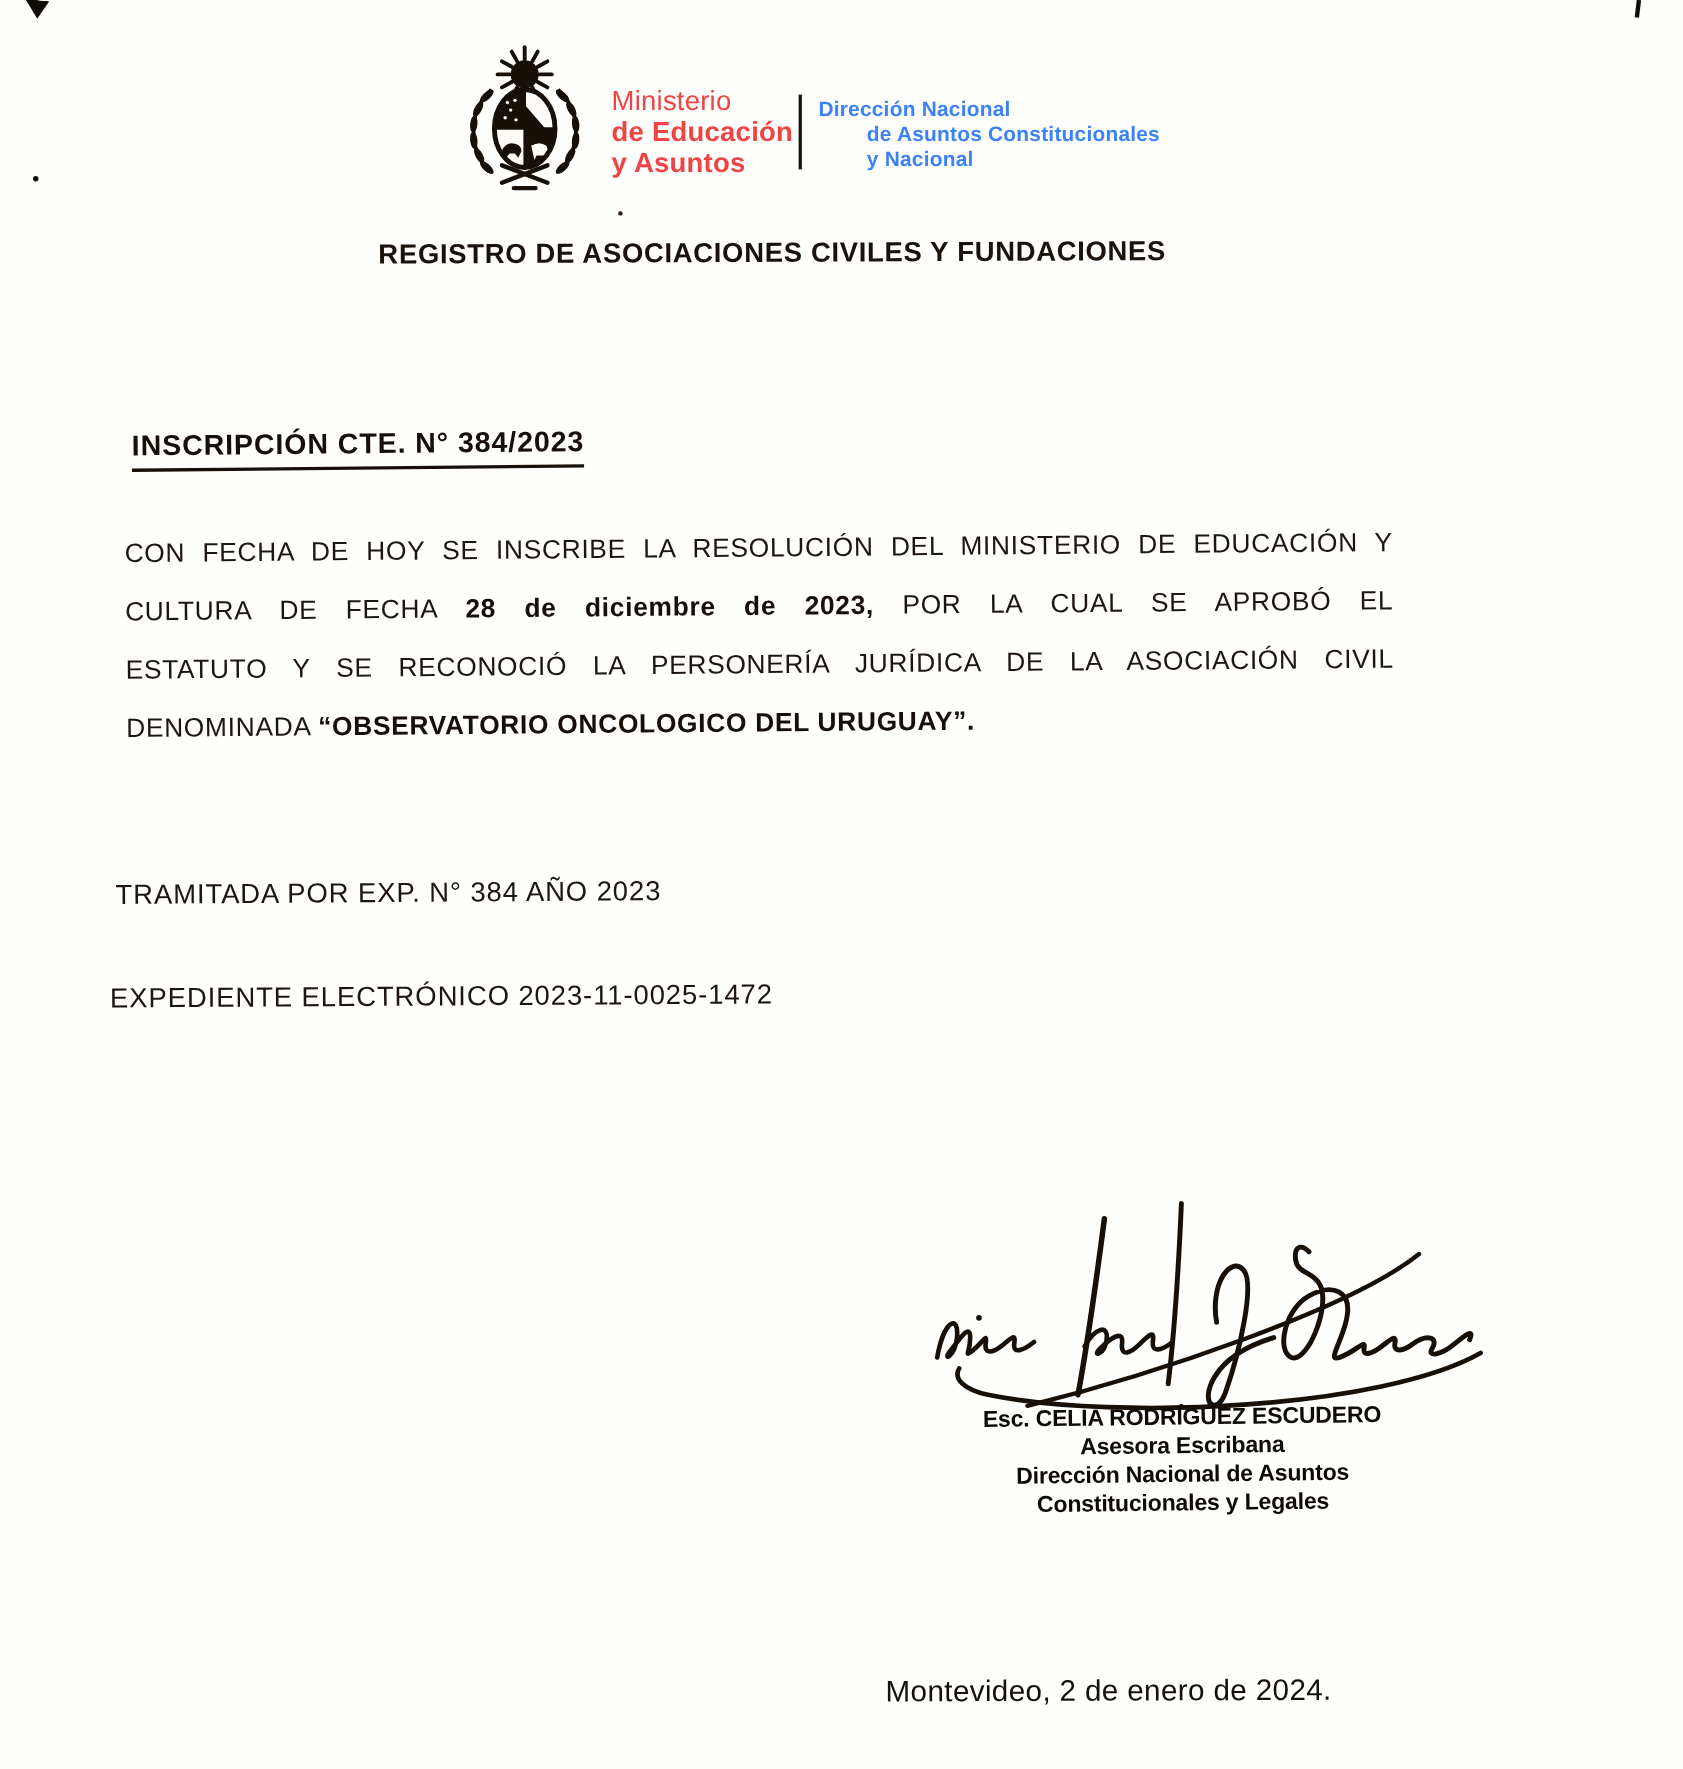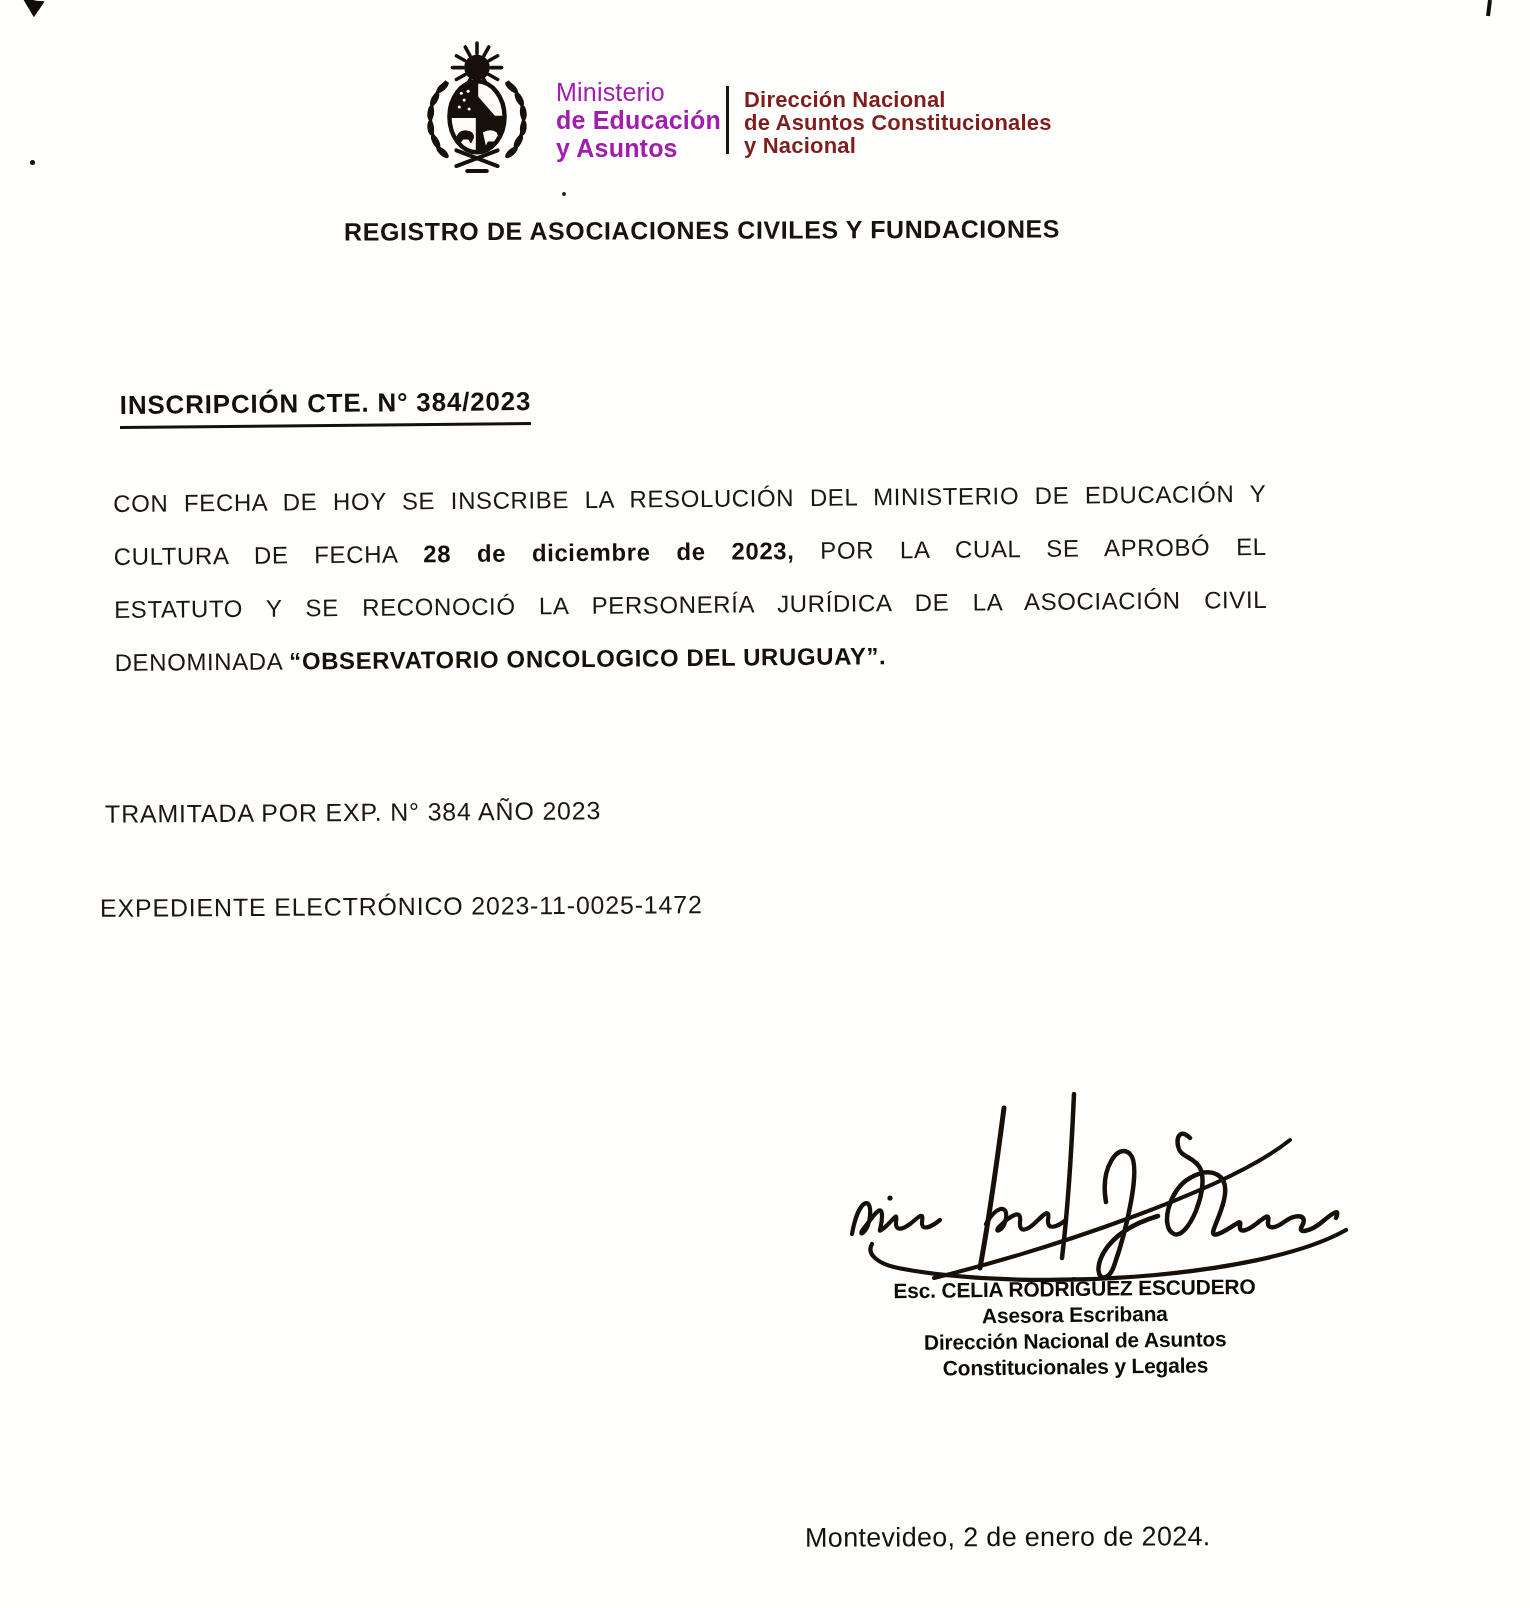--- a/index.html
+++ b/index.html
@@ -15,29 +15,29 @@
   .artifact-corner { left:22px; top:0; width:22px; height:17px;
     clip-path:polygon(0 0,100% 0,58% 100%); transform:rotate(6deg); }
   .artifact-dot { left:30px; top:160px; width:5px; height:5px; border-radius:50%; }
   .artifact-tick { left:1487px; top:0; width:4px; height:16px; transform:rotate(7deg); }
   .title-dot { position:absolute; left:562px; top:192px; width:4px; height:4px;
     border-radius:50%; background:#2a1d12; }
 
   
   .coat { position:absolute; left:413px; top:38px; width:128px; height:138px; }
   .ministry { position:absolute; left:556px; top:78px; font-size:25px; line-height:28px;
-    color:#a21caf; letter-spacing:0.2px; }
+    color:#ef4444; letter-spacing:0.2px; }
   .ministry .l1 { font-weight:500; }
   .ministry .l2, .ministry .l3 { font-weight:700; }
   .hdr-divider { position:absolute; left:726px; top:86px; width:3px; height:68px;
     background:#1c140c; }
-  .direction { position:absolute; left:744px; top:88px; font-size:22px; line-height:23px;
-    color:#7f1d1d; letter-spacing:0.2px; }
+  .direction { position:absolute; left:744px; top:88px; font-size:19px; line-height:23px;
+    color:#3b82f6; letter-spacing:0.2px; }
   .direction .l1 { font-weight:600; }
-  .direction .l2, .direction .l3 { font-weight:700; }
+  .direction .l2, .direction .l3 { font-weight:700;margin-left:44px; }
 
   
   .doc-title { position:absolute; left:0; top:216px; width:1404px; text-align:center;
     font-size:25px; font-weight:700; letter-spacing:0.6px; color:#1a130d;
     transform:rotate(-0.25deg); }
   .inscription { position:absolute; left:120px; top:390px;
     font-size:26px; font-weight:700; letter-spacing:0.8px; color:#17100a;
     border-bottom:3px solid #17100a; padding-bottom:5px;
     transform:rotate(-0.55deg); transform-origin:left bottom; }
 

